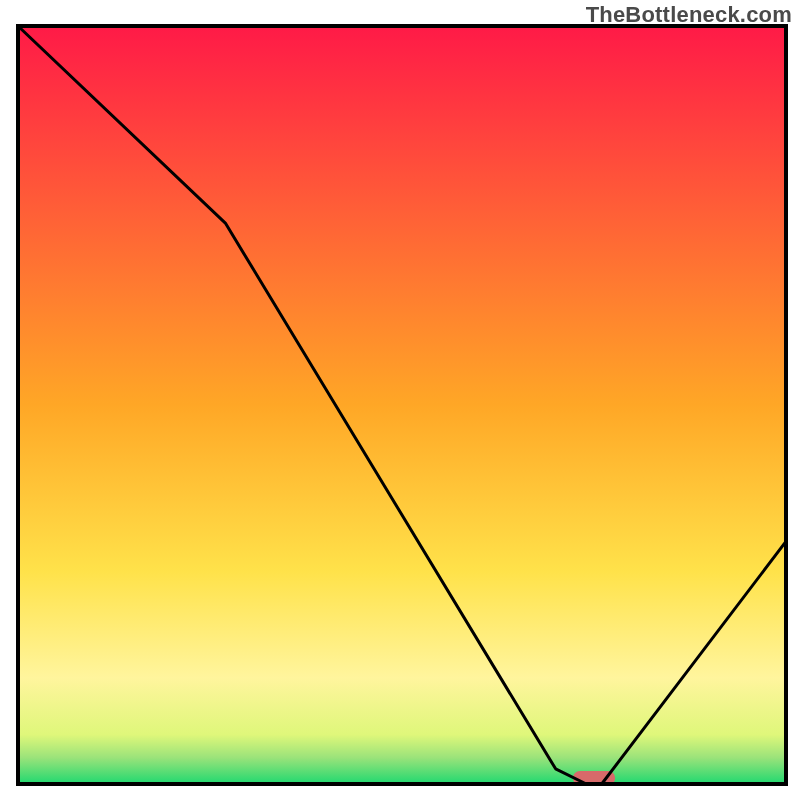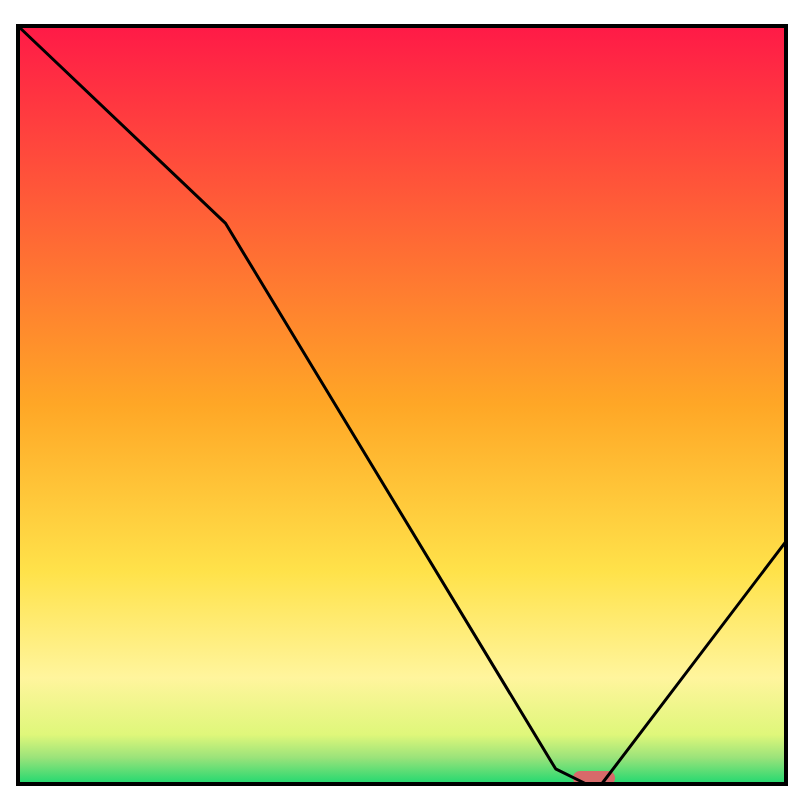--- a/index.html
+++ b/index.html
@@ -29,20 +29,21 @@
   svg {
     position: absolute;
     left: 0;
     top: 0;
   }
 </style>
 </head>
 <body>
 
 <div class="stage">
+  <div class="watermark">TheBottleneck.com</div>
   <svg id="chart-svg" width="800" height="800">
       <defs>
         <linearGradient id="bg-grad" x1="0" y1="0" x2="0" y2="1">
           <stop offset="0%" stop-color="#ff1a47"></stop>
           <stop offset="50%" stop-color="#ffa726"></stop>
           <stop offset="72%" stop-color="#ffe24a"></stop>
           <stop offset="86%" stop-color="#fff59d"></stop>
           <stop offset="93.5%" stop-color="#dff77a"></stop>
           <stop offset="96.5%" stop-color="#9be37a"></stop>
           <stop offset="100%" stop-color="#20d870"></stop>

